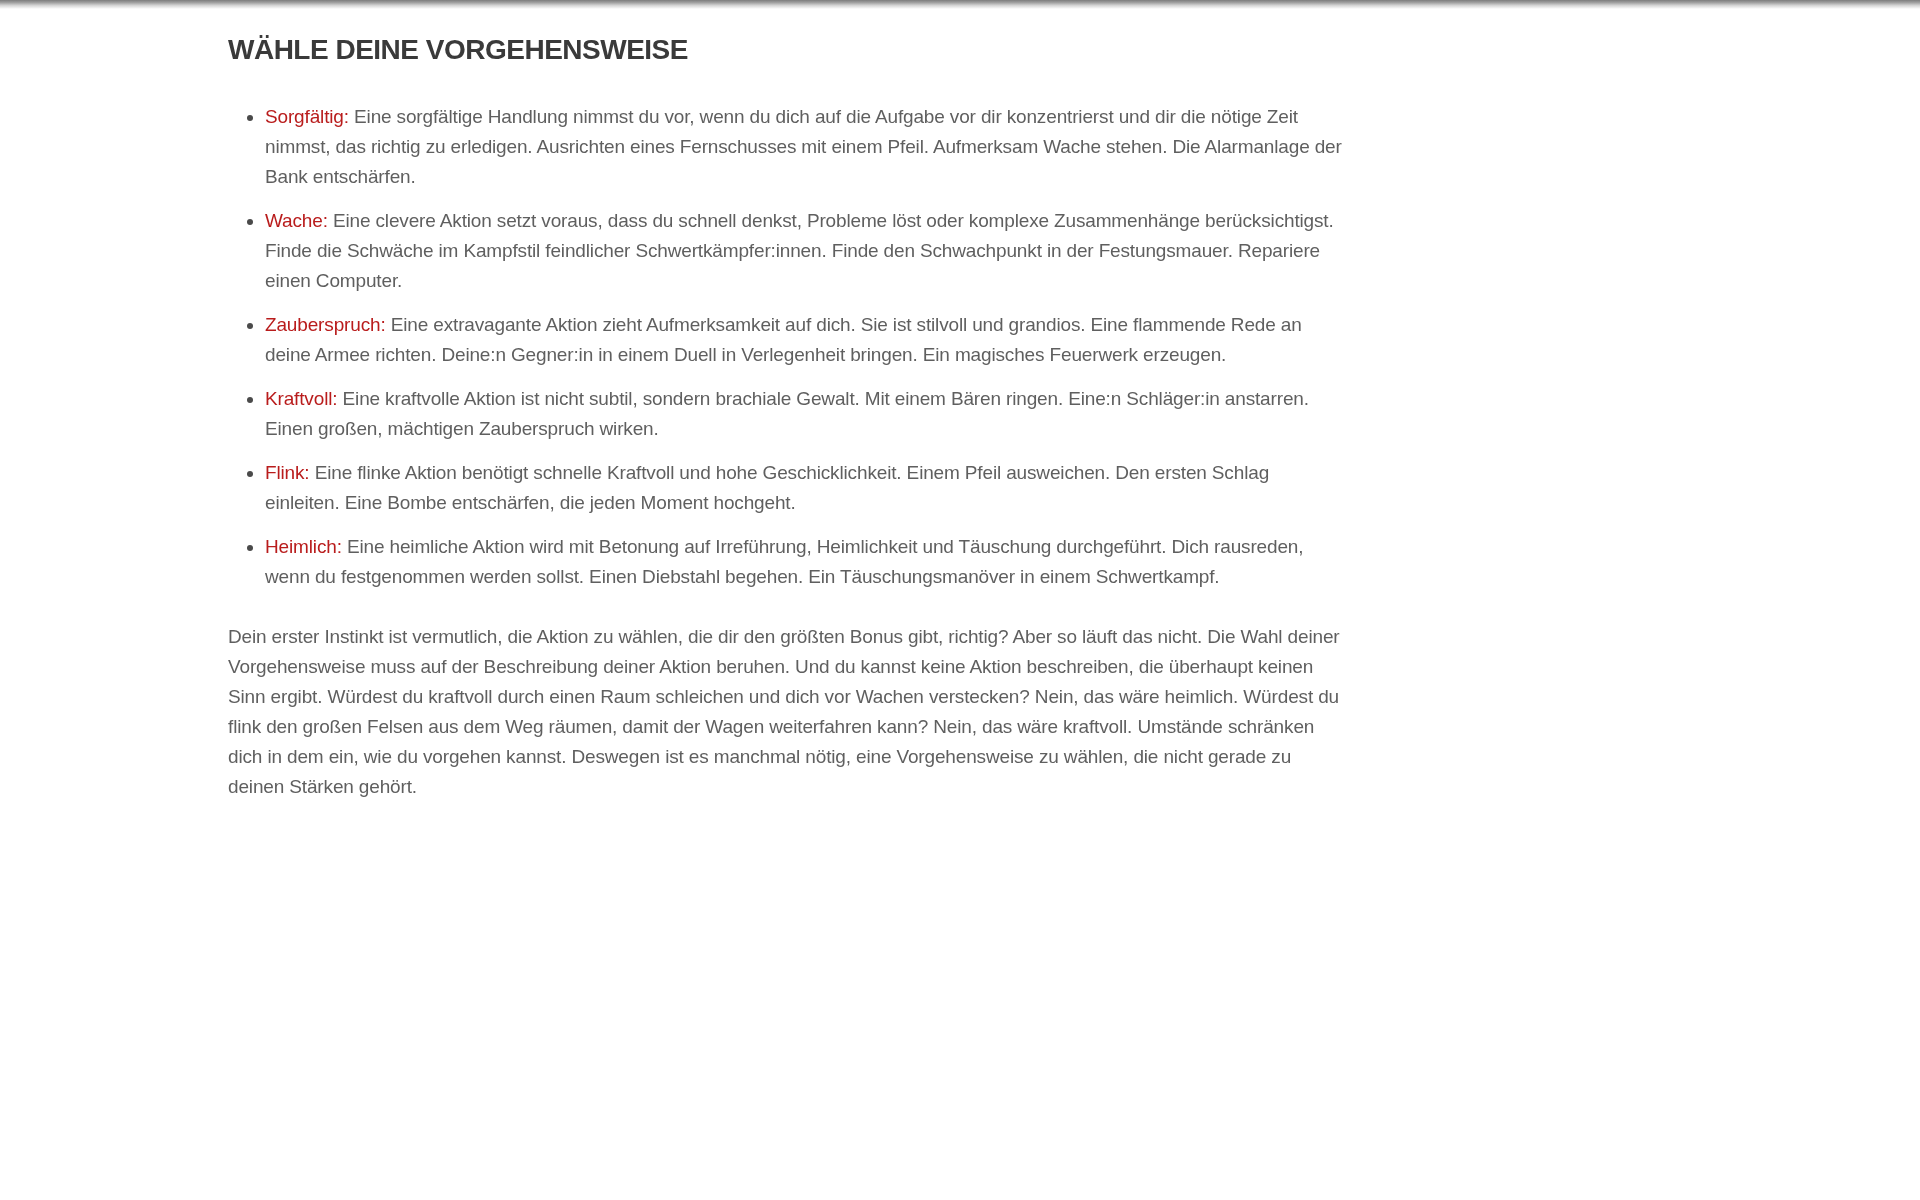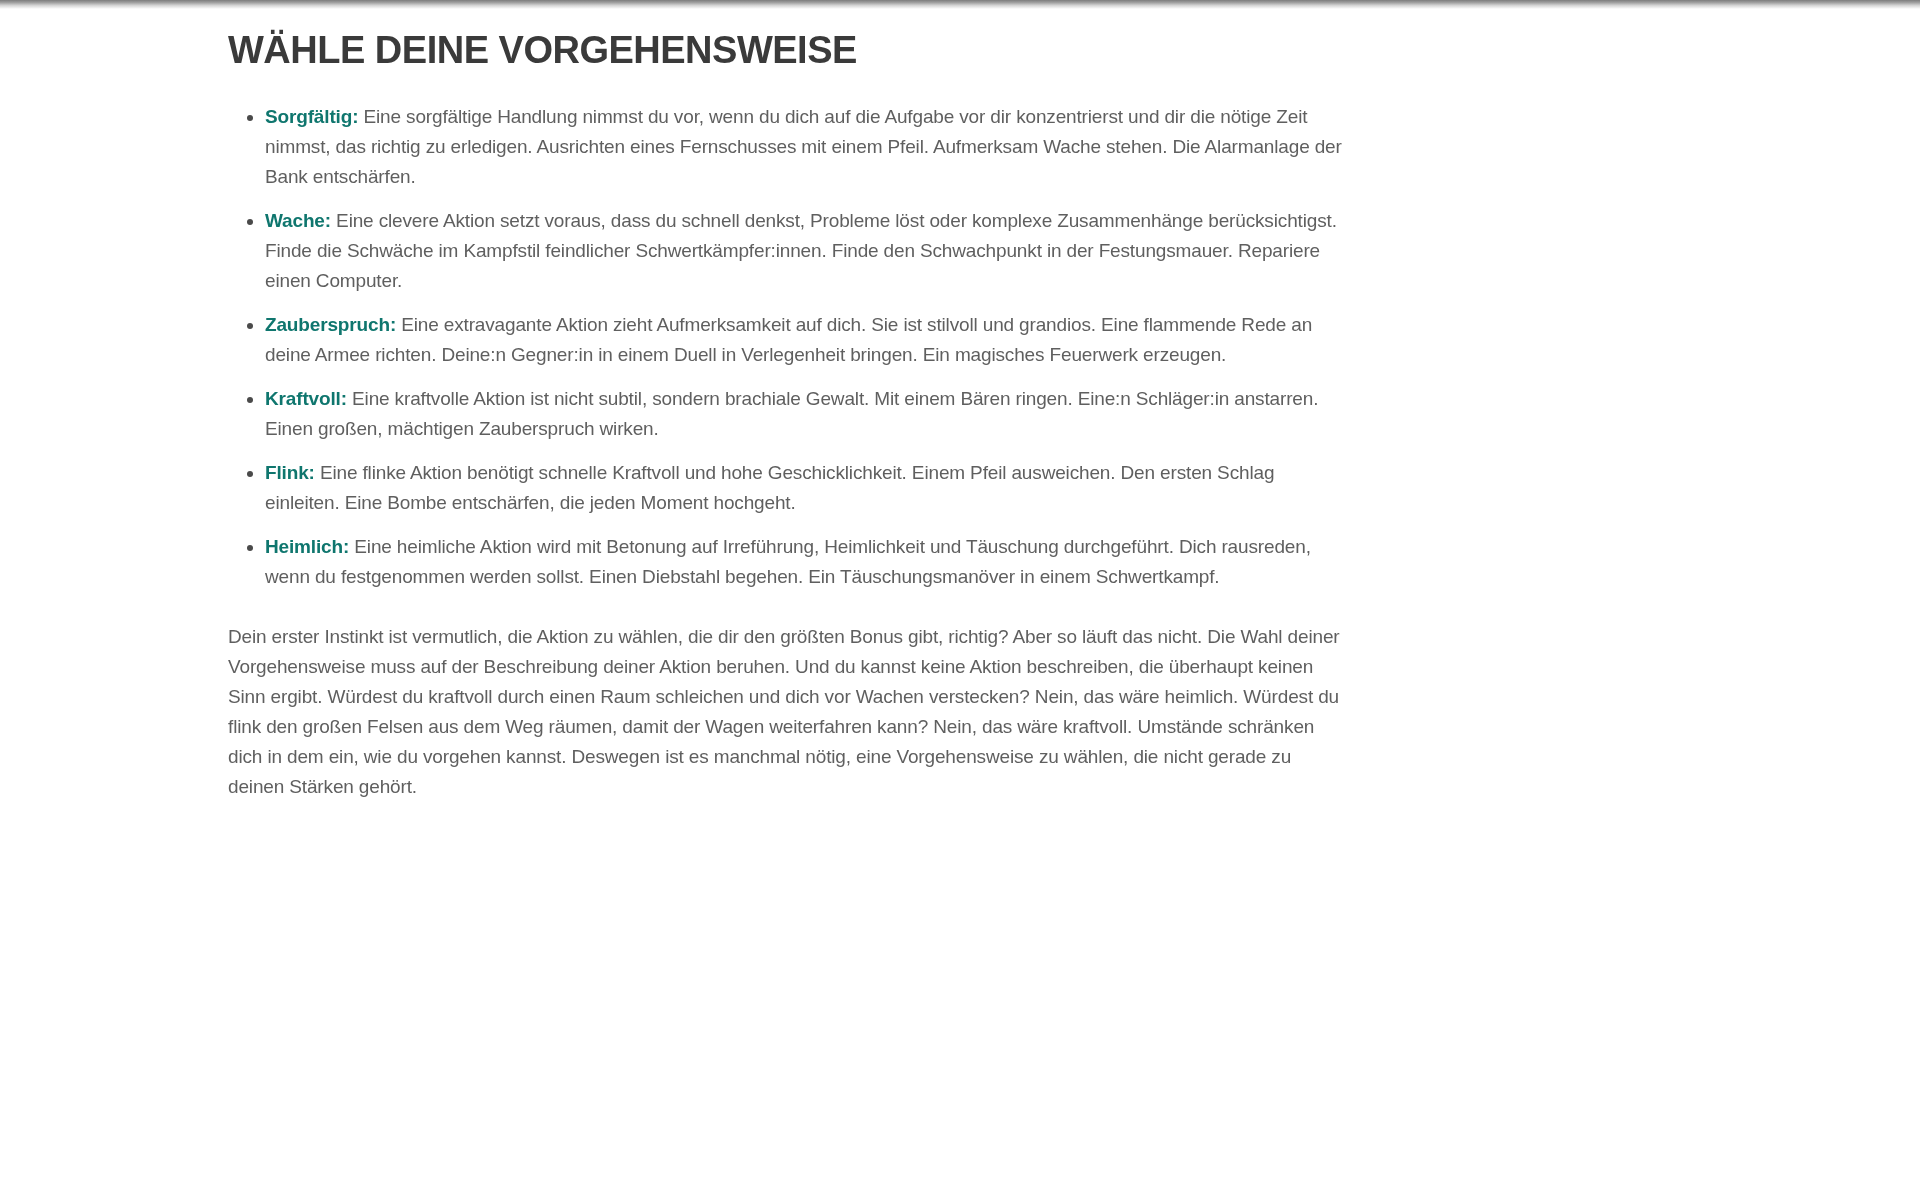--- a/index.html
+++ b/index.html
@@ -26,21 +26,21 @@
     left: 228px;
     top: 0;
     width: 1115px;
     color: #5f5f5f;
     font-size: 19px;
     letter-spacing: -0.15px;
     line-height: 30px;
   }
   h1.page-title {
     margin: 28px 0 16px 0;
-    font-size: 38px;
+    font-size: 28px;
     line-height: 44px;
     font-weight: bold;
     letter-spacing: -0.5px;
     color: #3a3a3a;
   }
   p.intro {
     margin: 36px 0 0 0;
   }
   .italic { font-style: italic; }
   .bold   { font-weight: bold; }
@@ -48,22 +48,22 @@
     margin: 30px 0 0 0;
     padding-left: 37px;
   }
   ul.approach-list li {
     margin-bottom: 14px;
   }
   ul.approach-list li::marker {
     color: #4a4a4a;
   }
   .term {
-    font-weight: bold;
-    color: #0f766e;
+    font-weight: normal;
+    color: #b91c1c;
   }
   p.para-bonus {
     margin: 88px 0 0 0;
   }
   p.para-instinct {
     margin: 30px 0 8px 0;
   }
 </style>
 </head>
 <body>

